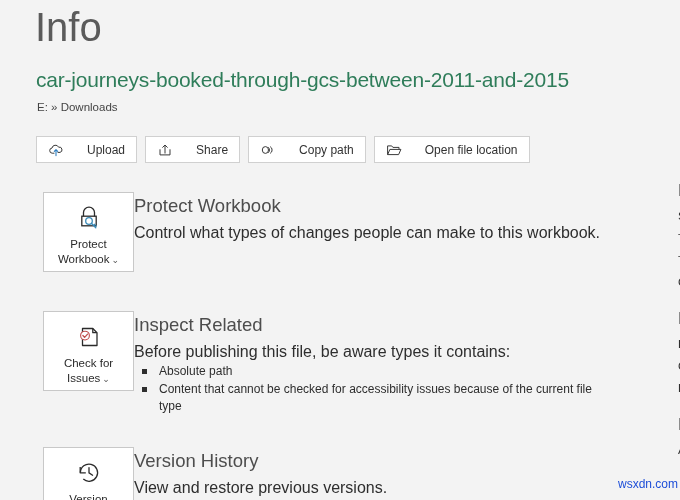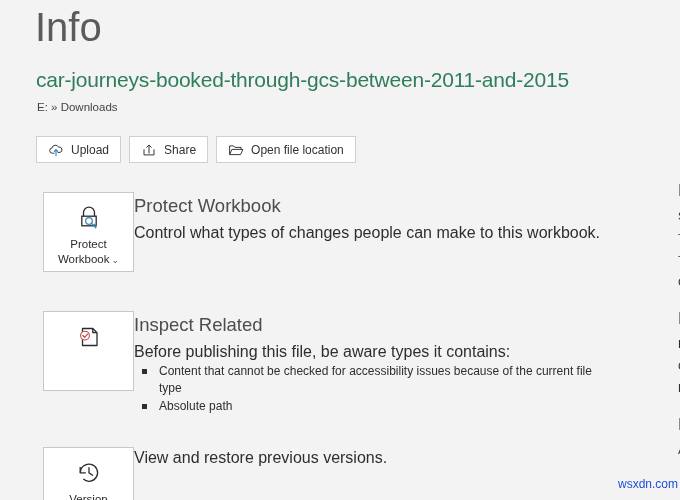--- a/index.html
+++ b/index.html
@@ -59,21 +59,21 @@
     display: flex;
     gap: 8px;
   }
   .cmd-btn {
     height: 27px;
     box-sizing: border-box;
     background: #ffffff;
     border: 1px solid #d0d0d0;
     display: flex;
     align-items: center;
-    gap: 7px;
+    gap: 23px;
     padding: 0 11px;
     font-size: 12px;
     color: #323232;
     cursor: pointer;
     white-space: nowrap;
   }
   .cmd-ico {
     width: 16px;
     height: 16px;
     display: inline-flex;
@@ -227,20 +227,30 @@
       <span class="cmd-ico">
         <svg width="16" height="16" viewBox="0 0 16 16">
           <path d="M3 7.3v5.6h10V7.3" fill="none" stroke="#3a3a3a" stroke-width="1"></path>
           <path d="M8 11.5V3.2" fill="none" stroke="#3a3a3a" stroke-width="1"></path>
           <path d="M5.4 5.6 8 3.0l2.6 2.6" fill="none" stroke="#3a3a3a" stroke-width="1" stroke-linejoin="round"></path>
         </svg>
       </span>
       <span>Share</span>
     </div>
 
+    <div class="cmd-btn">
+      <span class="cmd-ico">
+        <svg width="16" height="16" viewBox="0 0 16 16">
+          <ellipse cx="5.4" cy="8" rx="3.1" ry="3.4" fill="none" stroke="#3a3a3a" stroke-width="1"></ellipse>
+          <path d="M8.1 5.2a3.2 3.4 0 0 1 0 5.6" fill="none" stroke="#3a3a3a" stroke-width="1"></path>
+          <path d="M10.1 4.6a3.6 3.8 0 0 1 0 6.8" fill="none" stroke="#3a3a3a" stroke-width="1"></path>
+        </svg>
+      </span>
+      <span>Copy path</span>
+    </div>
 
     <div class="cmd-btn">
       <span class="cmd-ico">
         <svg width="16" height="16" viewBox="0 0 16 16">
           <path d="M1.6 12.6V3.9h4.1l1.2 1.5h6.1v2.0" fill="none" stroke="#3a3a3a" stroke-width="1" stroke-linejoin="round"></path>
           <path d="M1.6 12.6 3.9 7.4h11.0l-2.3 5.2z" fill="none" stroke="#3a3a3a" stroke-width="1" stroke-linejoin="round"></path>
         </svg>
       </span>
       <span>Open file location</span>
     </div>
@@ -270,45 +280,50 @@
   <div class="section sec-inspect">
     <div class="big-btn">
       <span class="big-ico">
         <svg width="30" height="30" viewBox="0 0 30 30">
           <path d="M8.5 6.5h10.3l4.2 4.2v12.8H8.5z" fill="#ffffff" stroke="#2b2b2b" stroke-width="1.3" stroke-linejoin="round"></path>
           <path d="M18.8 6.5v4.2h4.2" fill="none" stroke="#2b2b2b" stroke-width="1.3" stroke-linejoin="round"></path>
           <circle cx="11.0" cy="13.6" r="4.4" fill="#ffffff" stroke="#c0504d" stroke-width="1.1"></circle>
           <path d="M8.9 13.5l1.7 1.9 3.0-3.3" fill="none" stroke="#c0504d" stroke-width="1.3" stroke-linecap="round" stroke-linejoin="round"></path>
         </svg>
       </span>
+      <span class="big-lbl">
+        <span>Check for</span><br>
+        <span>Issues</span><span class="chev">⌄</span>
+      </span>
     </div>
     <div class="sec-body">
       <div class="sec-head">Inspect Related</div>
       <p class="sec-desc">Before publishing this file, be aware types it contains:</p>
       <ul class="sec-list">
+        <li>Absolute path</li>
         <li>Content that cannot be checked for accessibility issues because of the current file type</li>
-        <li>Absolute path</li>
       </ul>
     </div>
   </div>
 
   <div class="section sec-version">
     <div class="big-btn">
       <span class="big-ico">
         <svg width="30" height="30" viewBox="0 0 30 30">
           <path d="M6.4 14.6a8.6 8.6 0 1 1 2.9 6.5" fill="none" stroke="#2b2b2b" stroke-width="1.3"></path>
           <path d="M6.2 9.0v5.8h5.6" fill="none" stroke="#2b2b2b" stroke-width="1.3" stroke-linejoin="round"></path>
           <path d="M15.0 9.6v5.2l3.6 2.4" fill="none" stroke="#2b2b2b" stroke-width="1.3" stroke-linecap="round"></path>
         </svg>
       </span>
       <span class="big-lbl">
         <span>Version</span>
       </span>
     </div>
     <div class="sec-body">
+      <div class="sec-head">Version History</div>
       <p class="sec-desc">View and restore previous versions.</p>
     </div>
   </div>
 
   <div class="right-pane">
     <div class="rp-group">
       <div class="rp-head">Properties</div>
       <div class="rp-row">Size</div>
       <div class="rp-row">Title</div>
       <div class="rp-row">Tags</div>

